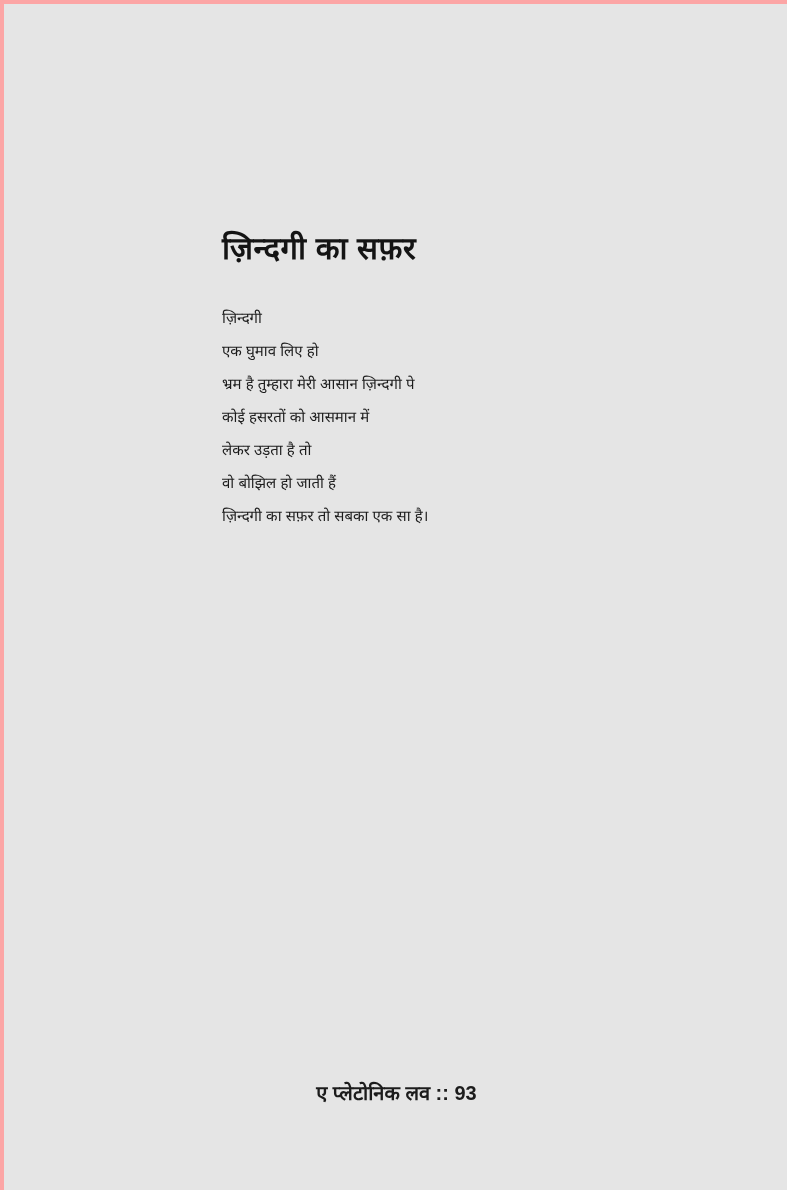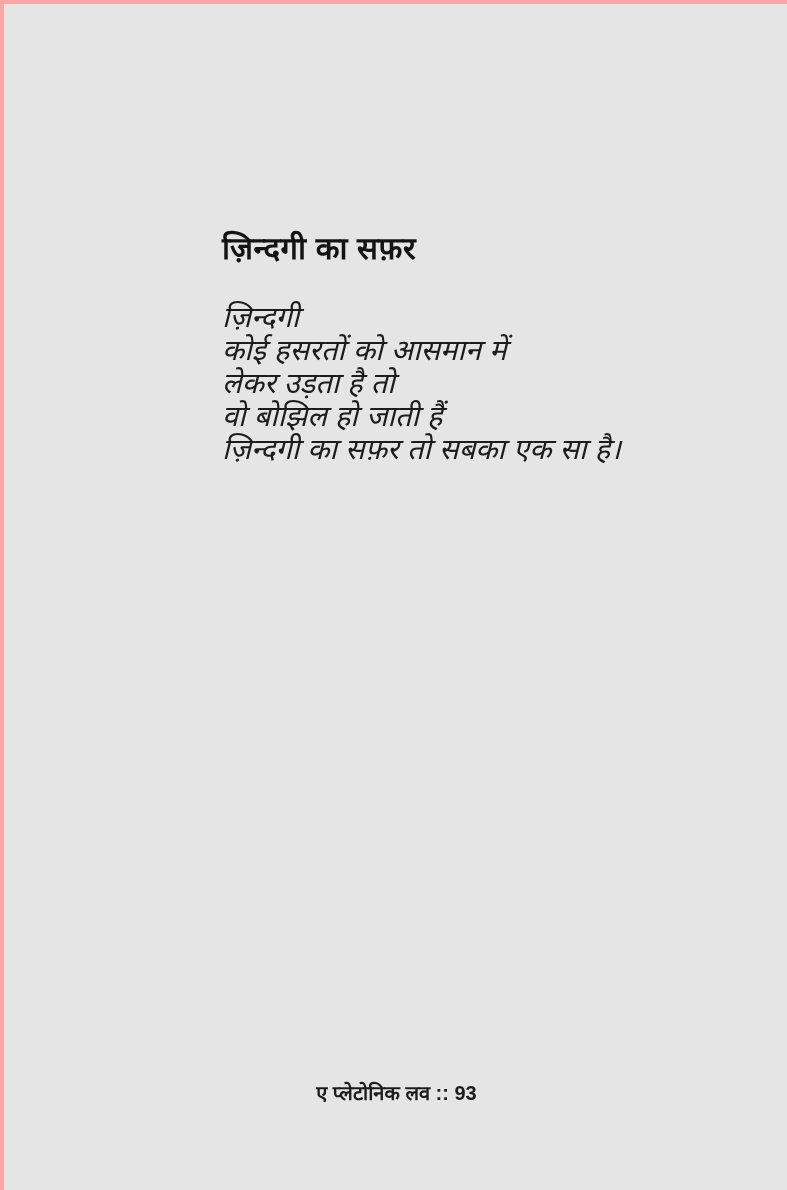--- a/index.html
+++ b/index.html
@@ -27,45 +27,46 @@
     letter-spacing: 0.5px;
     color: #141414;
     white-space: nowrap;
   }
   .poem {
     position: absolute;
     left: 218px;
     top: 297px;
   }
   .poem .poem-line {
-    font-size: 29px;
+    font-size: 15px;
     line-height: 33px;
     color: #1c1c1c;
     white-space: nowrap;
-    font-style: italic;
   }
   .footer {
     position: absolute;
     left: 0;
     top: 1075px;
     width: 100%;
     text-align: center;
     font-size: 20px;
     font-weight: bold;
     color: #1c1c1c;
   }
 </style>
 </head>
 <body>
 
 <div class="page">
   <h1 class="title">ज़िन्दगी का सफ़र</h1>
 
   <div class="poem">
       <div class="poem-line">ज़िन्दगी</div>
+      <div class="poem-line">एक घुमाव लिए हो</div>
+      <div class="poem-line">भ्रम है तुम्हारा मेरी आसान ज़िन्दगी पे</div>
       <div class="poem-line">कोई हसरतों को आसमान में</div>
       <div class="poem-line">लेकर उड़ता है तो</div>
       <div class="poem-line">वो बोझिल हो जाती हैं</div>
       <div class="poem-line">ज़िन्दगी का सफ़र तो सबका एक सा है।</div>
     </div>
 
   <div class="footer">ए प्लेटोनिक लव :: 93</div>
 </div>
 
 </body></html>

